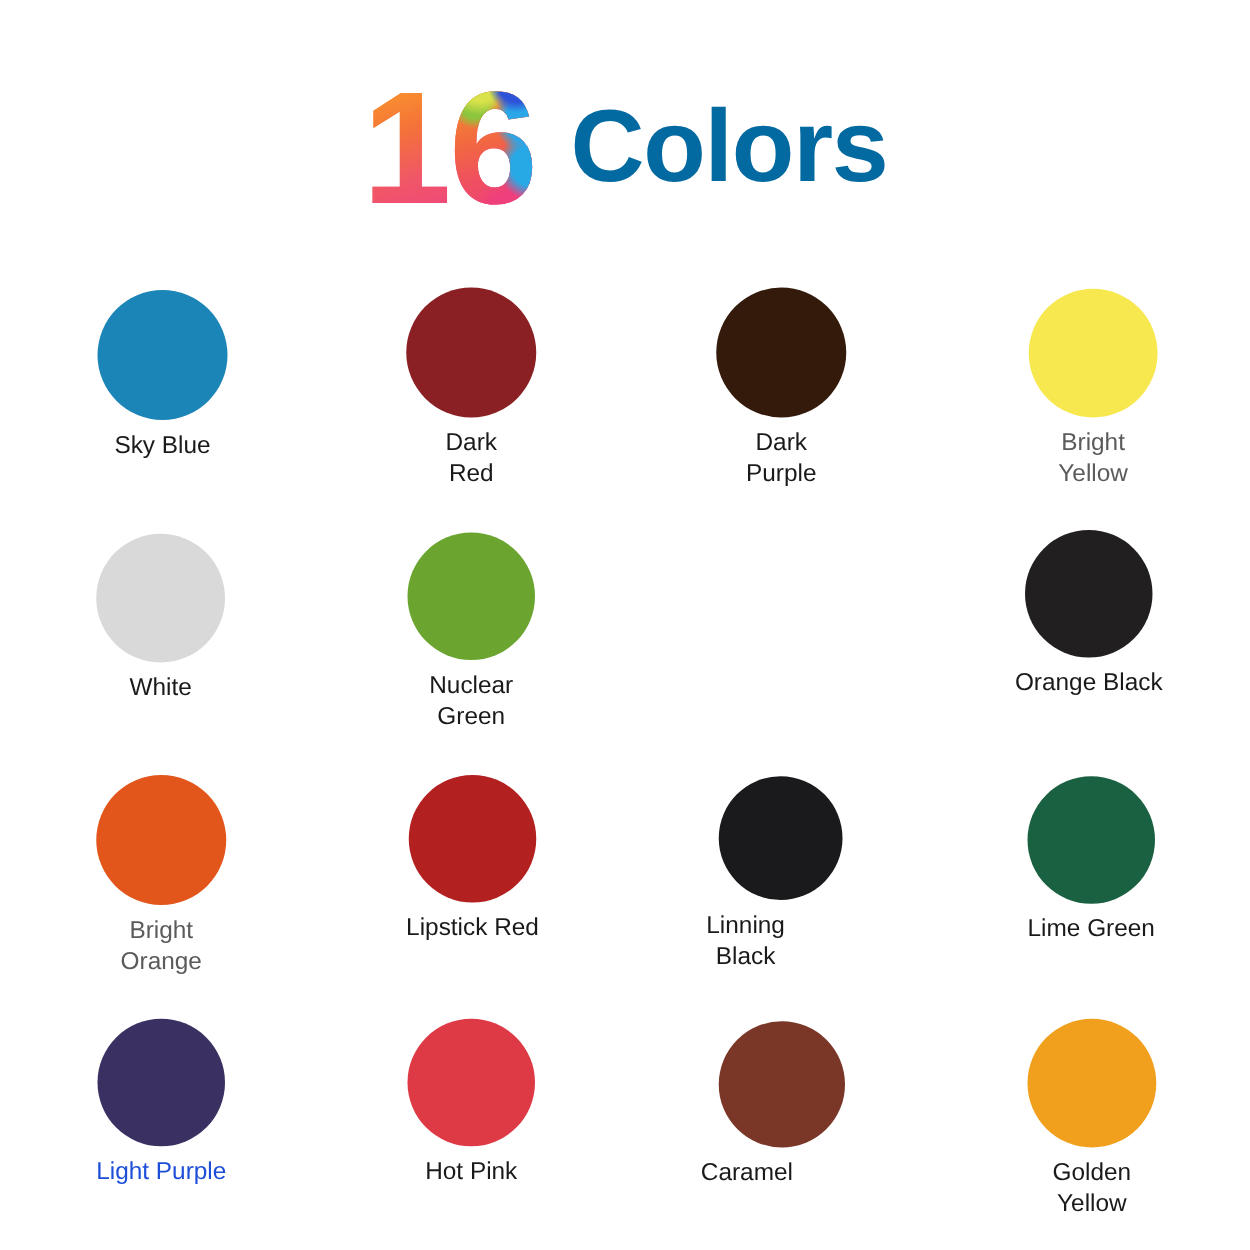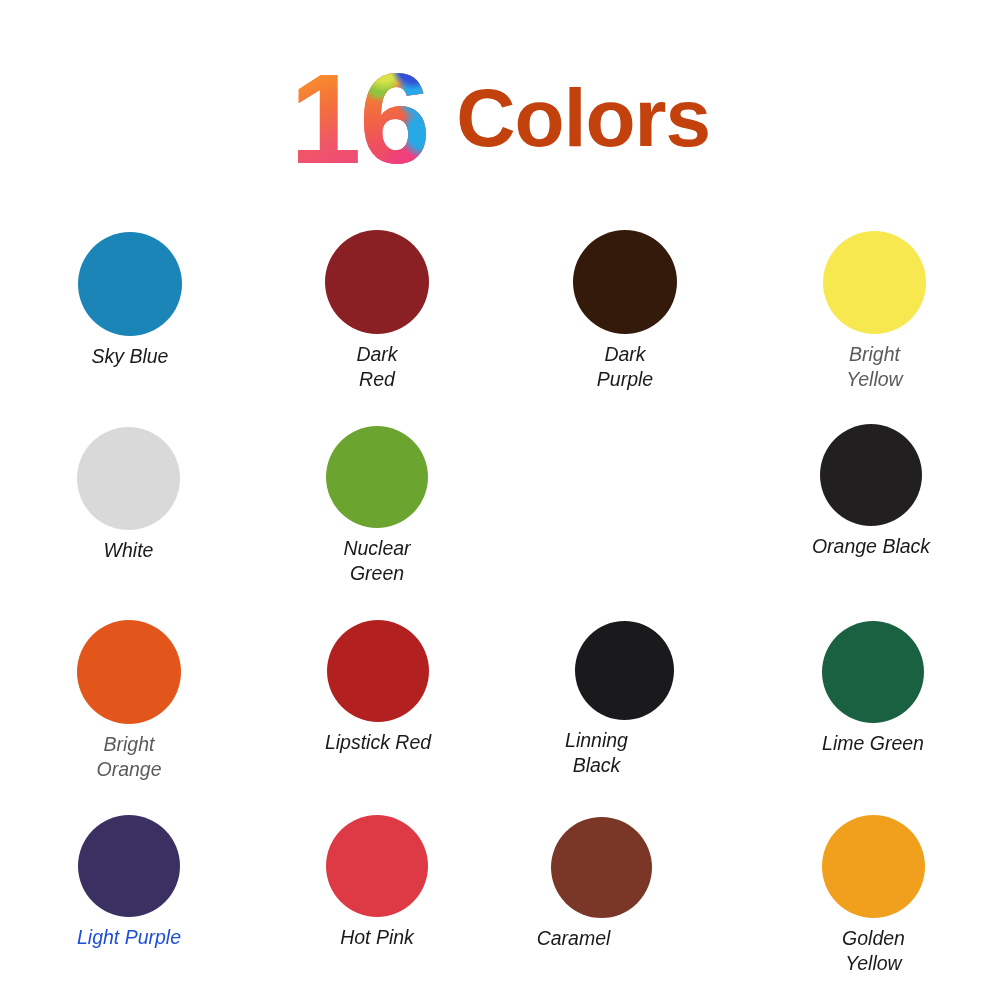--- a/index.html
+++ b/index.html
@@ -73,35 +73,34 @@
         #f2693f 44%,
         #ef4f61 64%,
         #ef3f86 100%);
     -webkit-background-clip: text;
     background-clip: text;
     color: transparent;
   }
   #title-word {
     font-size: 82px;
     font-weight: 700;
-    color: #c2410c;
+    color: #0369a1;
     letter-spacing: -1px;
     line-height: 1;
     margin-left: 26px;
     padding-bottom: 8px;
   }
 
   
   #swatch-grid {
     position: absolute;
     left: 0;
     top: 0;
     width: 1000px;
     height: 1000px;
-    font-style: italic;
   }
   .swatch-cell {
     position: absolute;
     text-align: center;
   }
   .swatch-dot {
     border-radius: 50%;
     margin: 0 auto;
     display: block;
   }
@@ -178,21 +177,21 @@
       <div class="swatch-label" style="color: rgb(26, 26, 26);">Lime Green</div>
     </div>
     <div class="swatch-cell" style="left: 18px; top: 815px; width: 222px;">
       <span class="swatch-dot" style="width: 102px; height: 102px; background: rgb(58, 49, 98); margin-left: 60px; margin-right: 0px;"></span>
       <div class="swatch-label" style="color: #1d4ed8;">Light Purple</div>
     </div>
     <div class="swatch-cell" style="left: 266px; top: 815px; width: 222px;">
       <span class="swatch-dot" style="width: 102px; height: 102px; background: rgb(222, 58, 69); margin-left: 60px; margin-right: 0px;"></span>
       <div class="swatch-label" style="color: rgb(26, 26, 26);">Hot Pink</div>
     </div>
-    <div class="swatch-cell" style="left: 463px; top: 817px; width: 221px;">
+    <div class="swatch-cell" style="left: 487px; top: 817px; width: 221px;">
       <span class="swatch-dot" style="width: 101px; height: 101px; background: rgb(122, 54, 38); margin-left: 88px; margin-right: 0px;"></span>
       <div class="swatch-label" style="color: rgb(26, 26, 26);">Caramel</div>
     </div>
     <div class="swatch-cell" style="left: 762px; top: 815px; width: 223px;">
       <span class="swatch-dot" style="width: 103px; height: 103px; background: rgb(240, 160, 28); margin-left: 60px; margin-right: 0px;"></span>
       <div class="swatch-label" style="color: rgb(26, 26, 26);">Golden
 Yellow</div>
     </div>
   </div>
 

